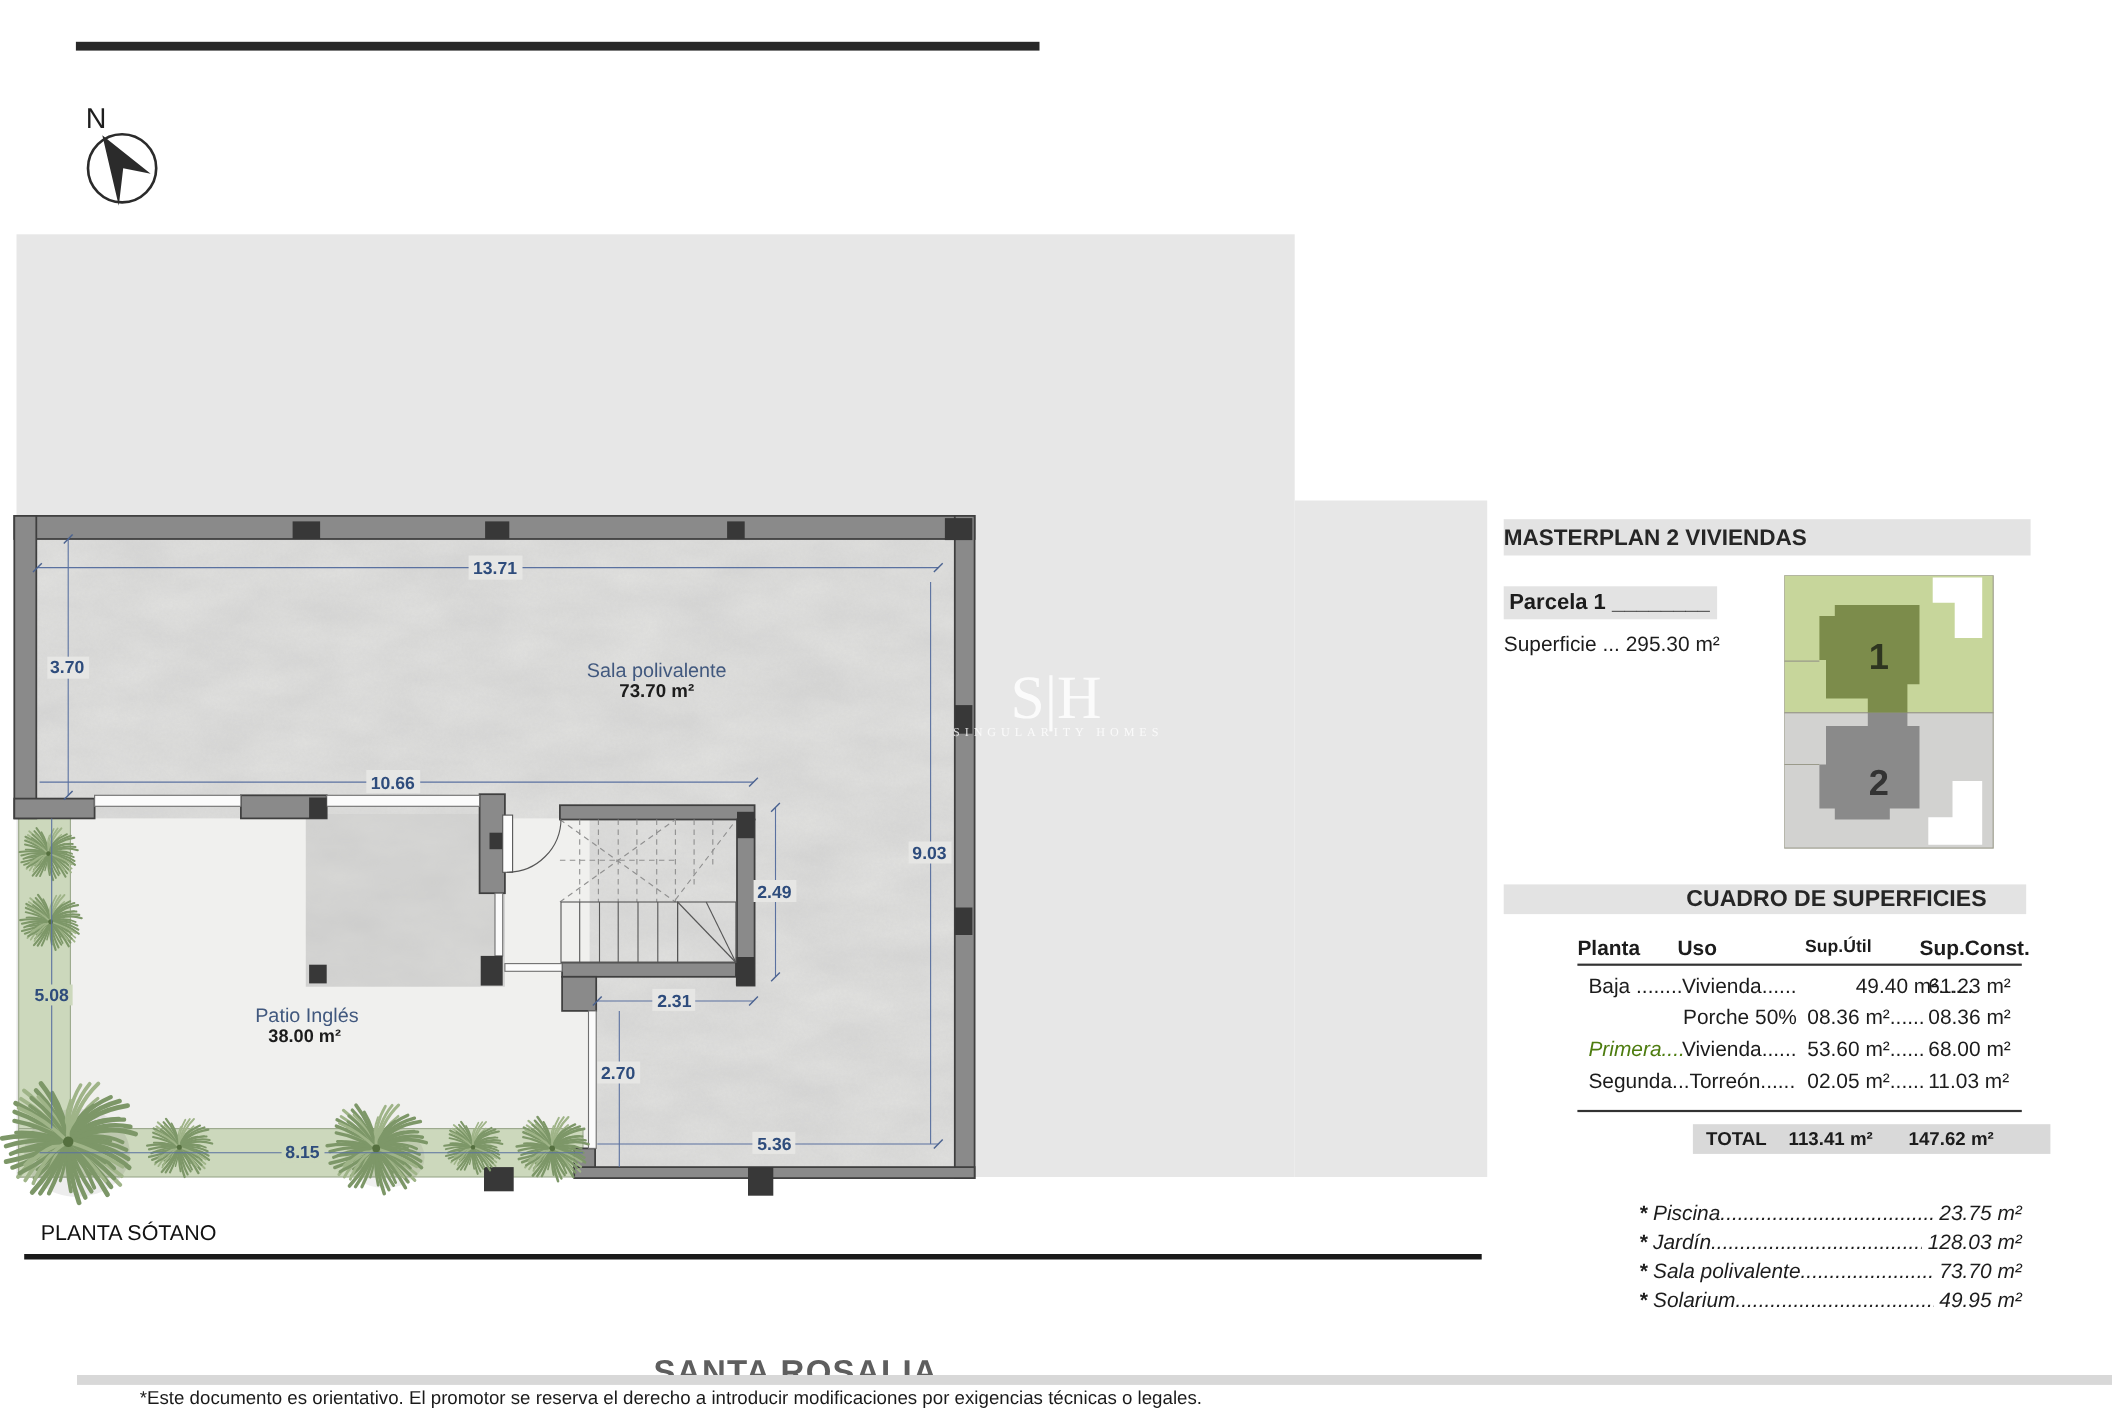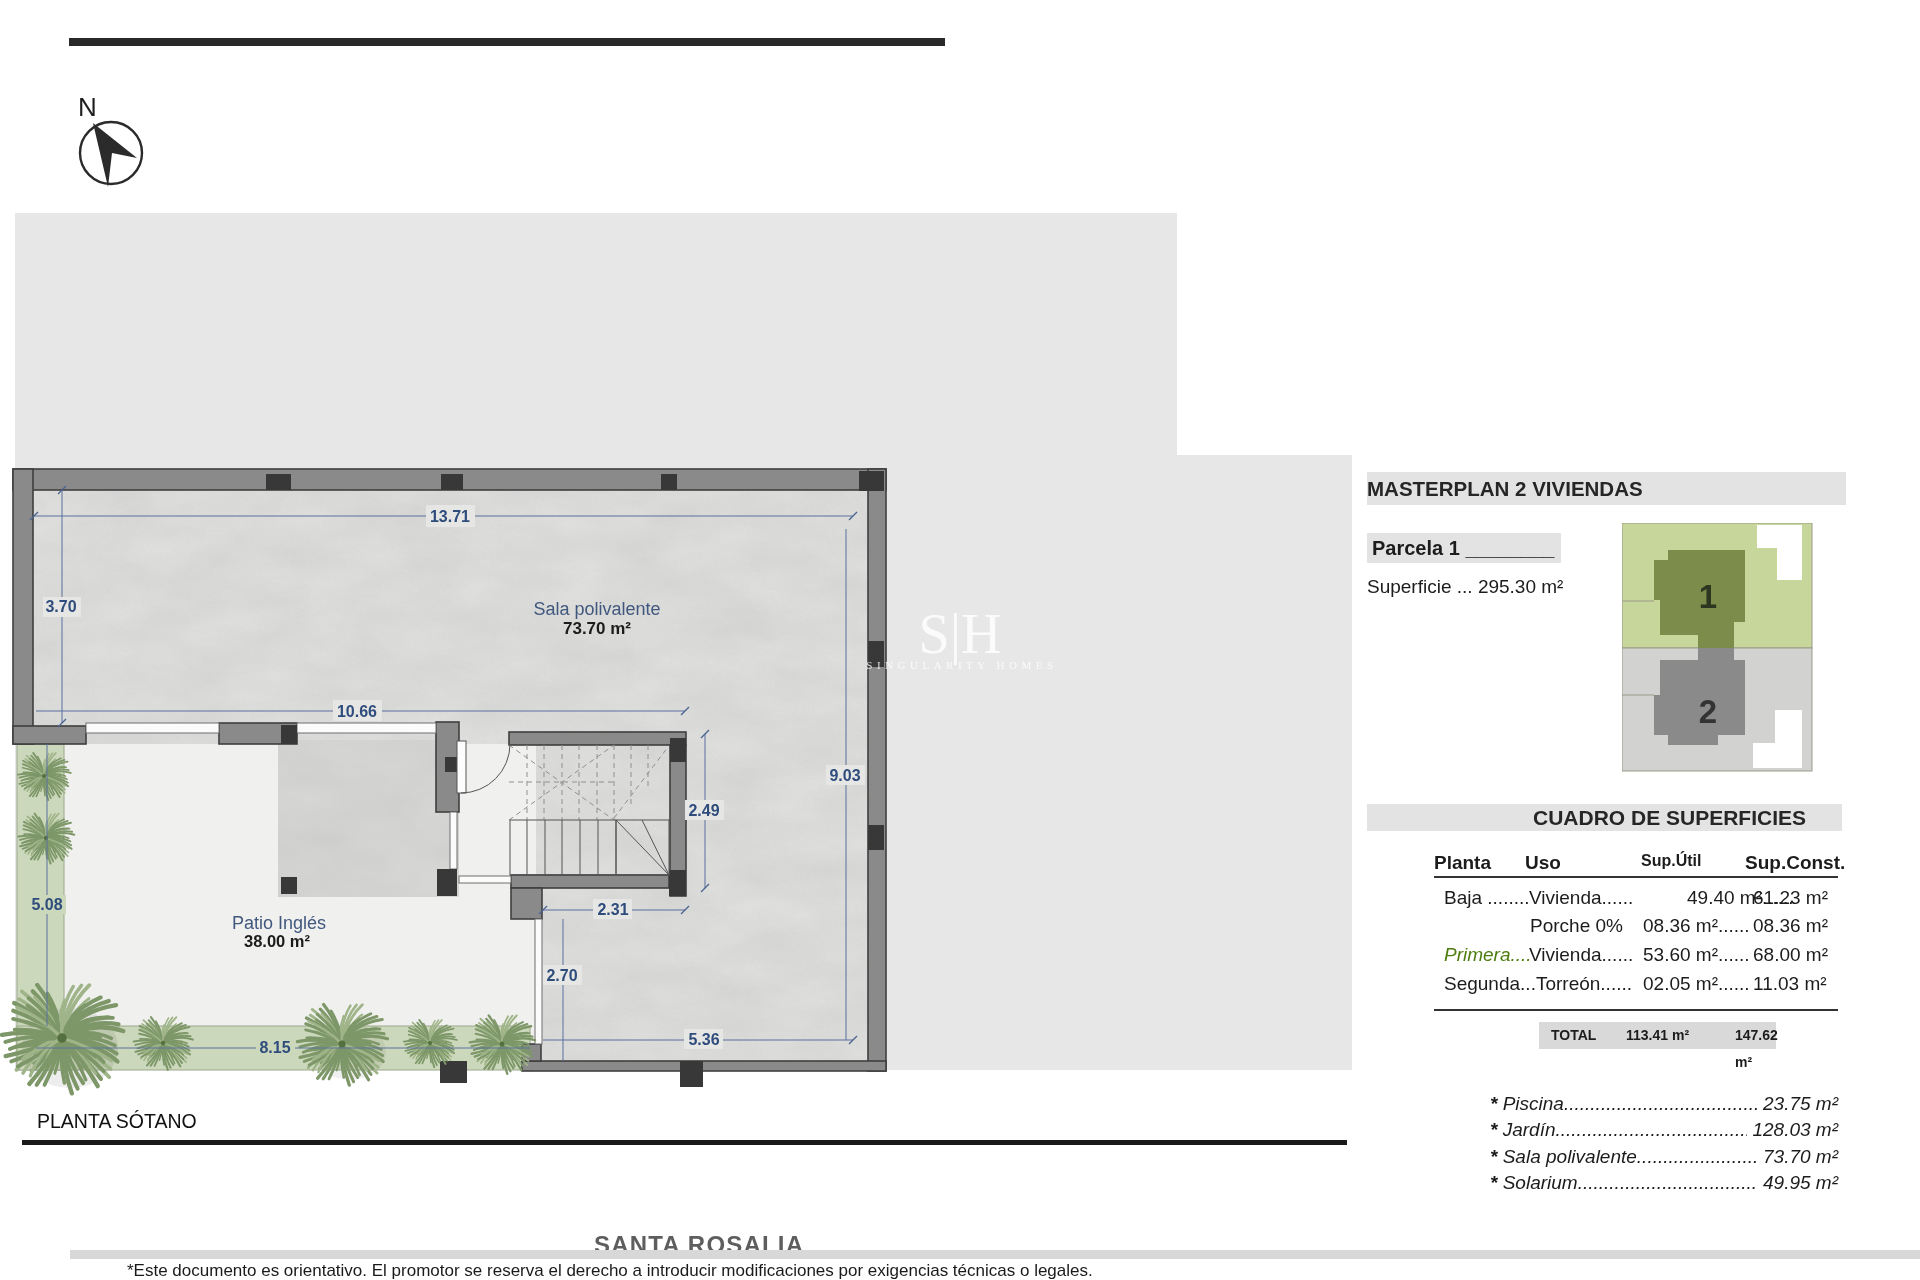--- a/index.html
+++ b/index.html
@@ -323,36 +323,36 @@
 <div class="abs" style="left:1641px;top:852px;font-weight:bold;font-size:16px;color:#1c1c1c;">Sup.Útil</div>
 <div class="abs" style="left:1745px;top:852px;font-weight:bold;font-size:19px;color:#1c1c1c;">Sup.Const.</div>
 
 <div class="abs" style="left:1434px;top:876px;width:404px;height:2px;background:#333;"></div>
 
 <div class="abs" style="left:1444px;top:887px;font-size:19px;color:#1c1c1c;">Baja ........</div>
 <div class="abs" style="left:1529px;top:887px;font-size:19px;color:#1c1c1c;">Vivienda......</div>
 <div class="abs" style="left:1643px;top:887px;font-size:19px;color:#1c1c1c;margin-left:44px;">49.40 m²......</div>
 <div class="abs" style="left:1753px;top:887px;font-size:19px;color:#1c1c1c;">61.23 m²</div>
 
-<div class="abs" style="left:1530px;top:915px;font-size:19px;color:#1c1c1c;">Porche 0%</div>
+<div class="abs" style="left:1530px;top:915px;font-size:19px;color:#1c1c1c;">Porche 50%</div>
 <div class="abs" style="left:1643px;top:915px;font-size:19px;color:#1c1c1c;">08.36 m²......</div>
 <div class="abs" style="left:1753px;top:915px;font-size:19px;color:#1c1c1c;">08.36 m²</div>
 
 <div class="abs" style="left:1444px;top:944px;font-size:19px;color:#4d7c0f;font-style:italic;">Primera....</div>
 <div class="abs" style="left:1529px;top:944px;font-size:19px;color:#1c1c1c;">Vivienda......</div>
 <div class="abs" style="left:1643px;top:944px;font-size:19px;color:#1c1c1c;">53.60 m²......</div>
 <div class="abs" style="left:1753px;top:944px;font-size:19px;color:#1c1c1c;">68.00 m²</div>
 
 <div class="abs" style="left:1444px;top:973px;font-size:19px;color:#1c1c1c;">Segunda...Torreón......</div>
 <div class="abs" style="left:1643px;top:973px;font-size:19px;color:#1c1c1c;">02.05 m²......</div>
 <div class="abs" style="left:1753px;top:973px;font-size:19px;color:#1c1c1c;">11.03 m²</div>
 
 <div class="abs" style="left:1434px;top:1009px;width:404px;height:2px;background:#333;"></div>
 
-<div class="abs" style="left:1539px;top:1022px;width:237px;height:27px;background:#d9d9d9;font-weight:bold;font-size:14px;line-height:27px;color:#1c1c1c;">
+<div class="abs" style="left:1539px;top:1022px;width:325px;height:27px;background:#d9d9d9;font-weight:bold;font-size:17px;line-height:27px;color:#1c1c1c;">
   <span class="abs" style="left:12px;">TOTAL</span>
   <span class="abs" style="left:87px;">113.41 m²</span>
   <span class="abs" style="left:196px;">147.62 m²</span>
 </div>
 
 <div class="abs" style="left:1490px;top:1093px;width:348px;font-size:19px;font-style:italic;color:#1c1c1c;display:flex;">
     <span style="font-weight:bold">*&nbsp;</span>
     <span>Piscina</span>
     <span style="flex:1;overflow:hidden;white-space:nowrap;">..........................................................</span>
     <span>&nbsp;23.75 m²</span>
@@ -376,17 +376,17 @@
     <span style="font-weight:bold">*&nbsp;</span>
     <span>Solarium</span>
     <span style="flex:1;overflow:hidden;white-space:nowrap;">..........................................................</span>
     <span>&nbsp;49.95 m²</span>
   </div>
 
 <div class="abs" style="left:37px;top:1110px;font-size:19.5px;color:#111;">PLANTA SÓTANO</div>
 
 <div class="abs" style="left:22px;top:1140px;width:1325px;height:5px;background:#1a1a1a;"></div>
 
-<div class="abs" style="left:594px;top:1231px;font-size:24px;font-weight:bold;letter-spacing:1.2px;color:#5e5e5e;">SANTA ROSALIA</div>
+<div class="abs" style="left:594px;top:1231px;font-size:30px;font-weight:bold;letter-spacing:1.2px;color:#5e5e5e;">SANTA ROSALIA</div>
 
 <div class="abs" style="left:70px;top:1250px;width:1850px;height:9px;background:#d8d8d8;"></div>
 
 <div class="abs" style="left:127px;top:1261px;font-size:17px;color:#1a1a1a;white-space:nowrap;">*Este documento es orientativo. El promotor se reserva el derecho a introducir modificaciones por exigencias técnicas o legales.</div>
 
 </body></html>

